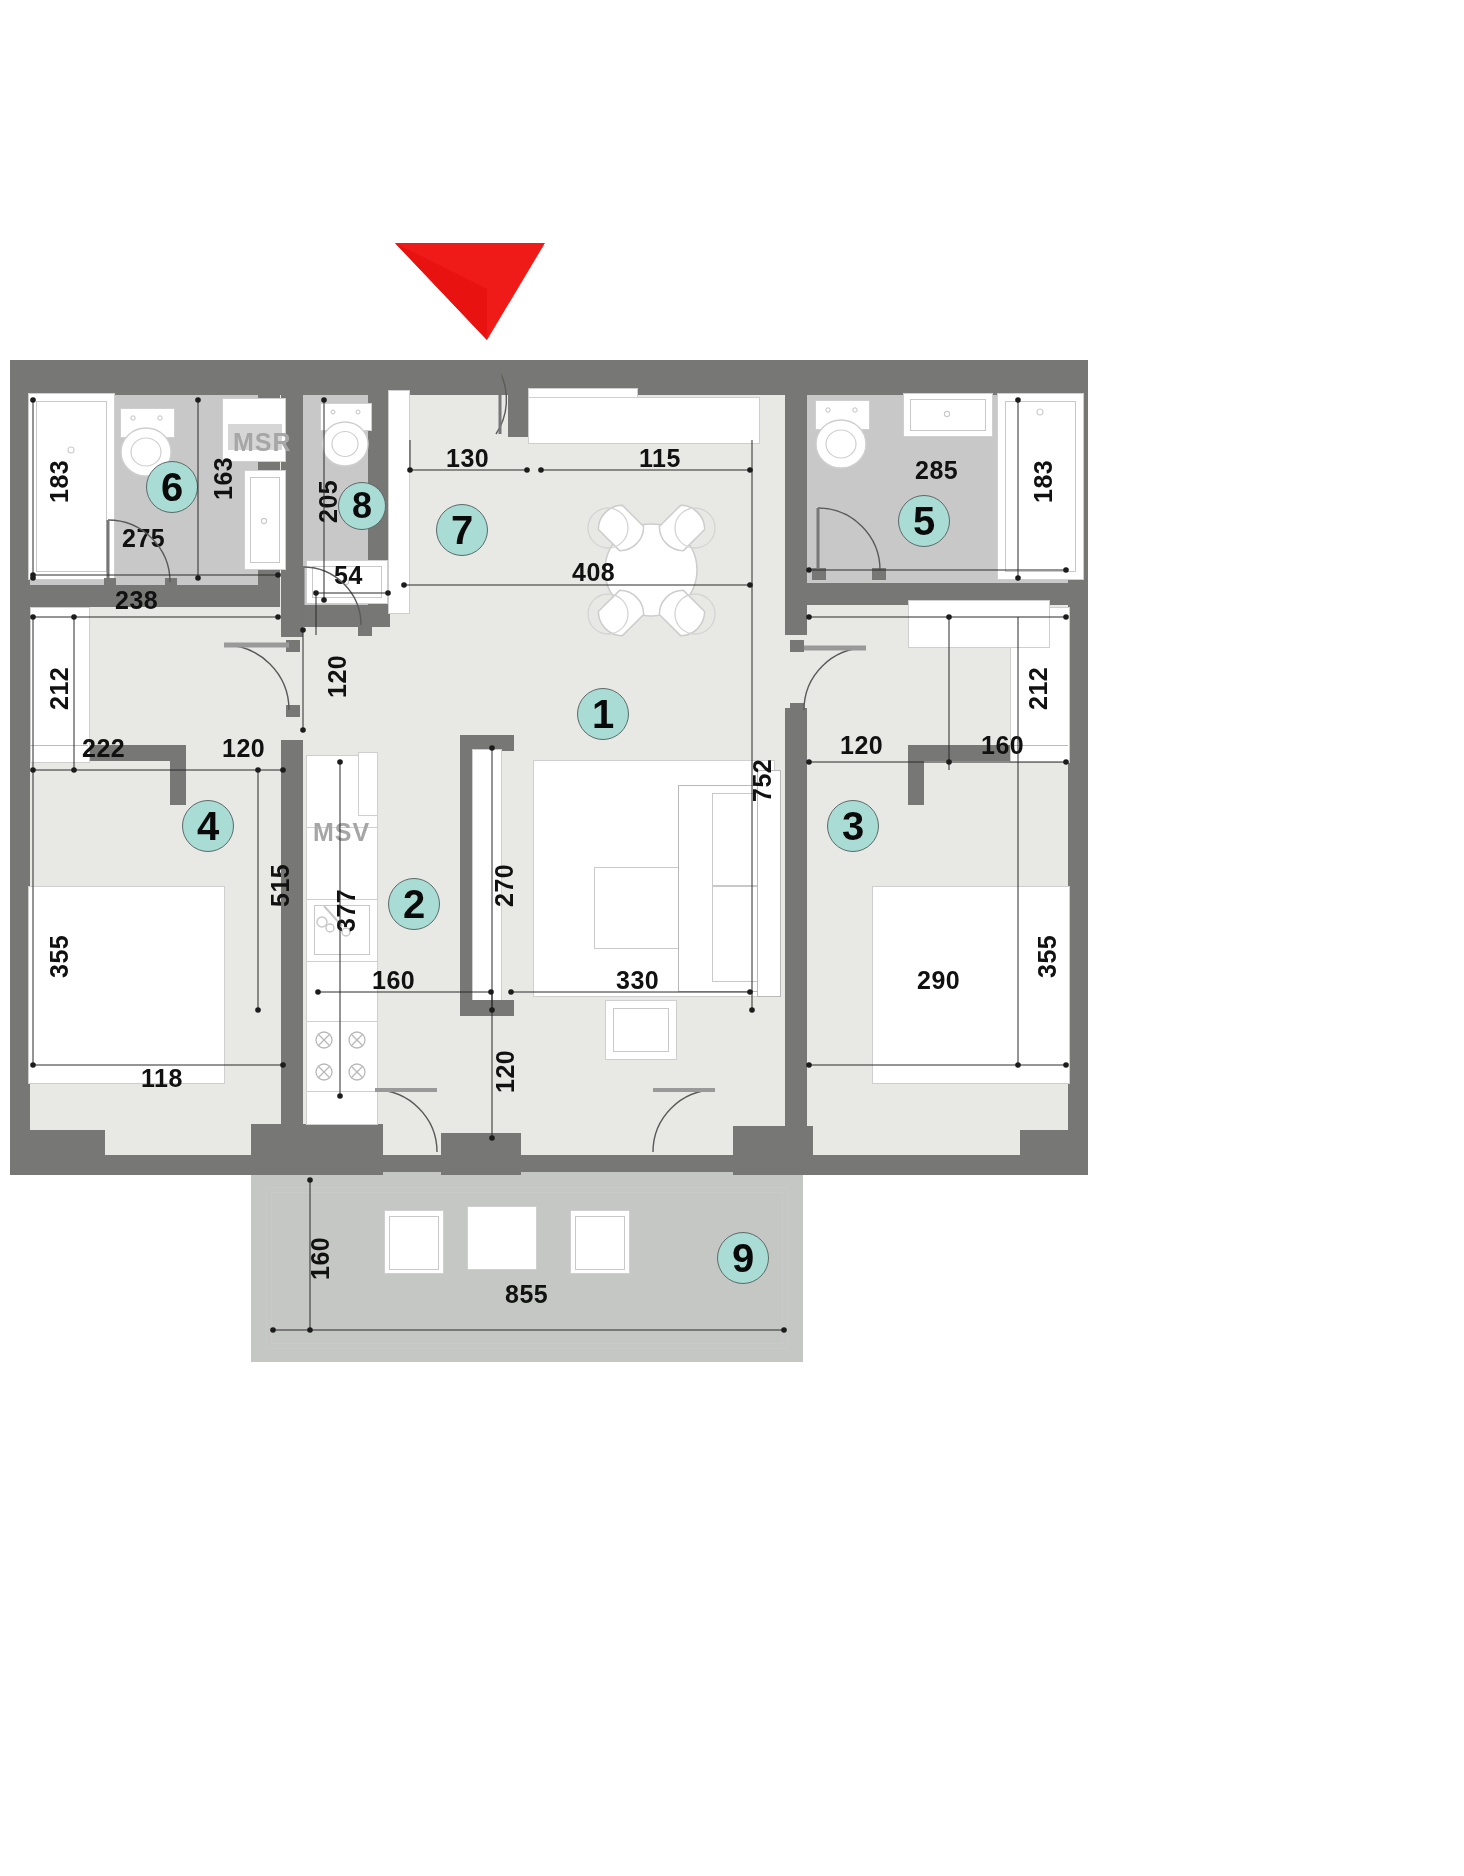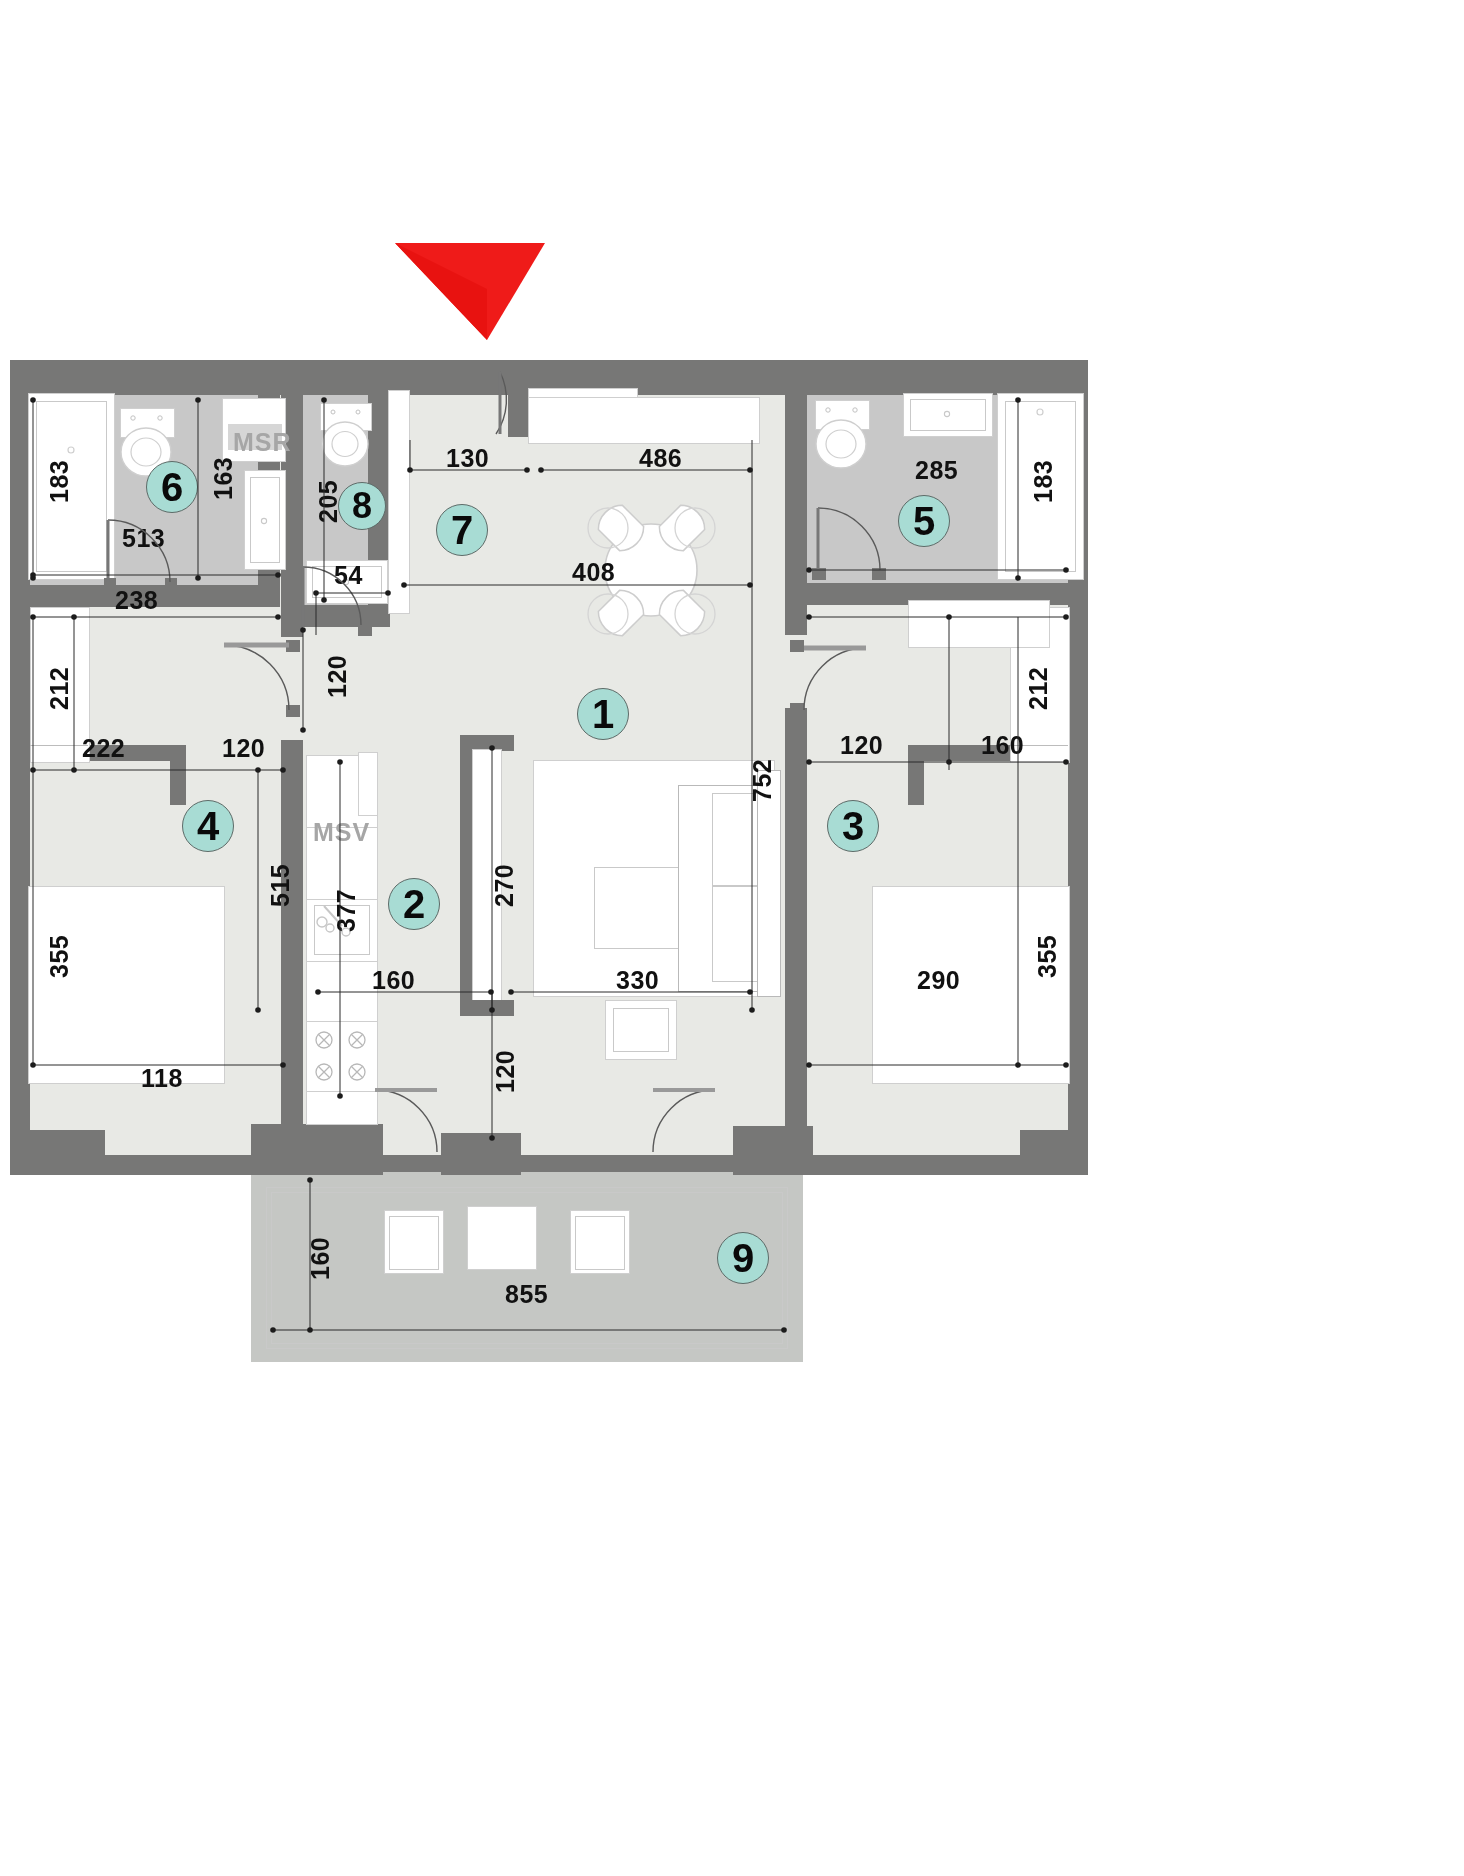--- a/index.html
+++ b/index.html
@@ -379,33 +379,33 @@
       <circle cx="1018" cy="1065" r="2.8"></circle>
       <circle cx="310" cy="1180" r="2.8"></circle>
         <circle cx="310" cy="1330" r="2.8"></circle>
       <circle cx="273" cy="1330" r="2.8"></circle>
         <circle cx="784" cy="1330" r="2.8"></circle>
     </g>
   </svg>
 
   <div class="dim-txt vert" style="left:47px;top:503px;">183</div>
   <div class="dim-txt vert" style="left:211px;top:500px;">163</div>
-  <div class="dim-txt" style="left:122px;top:526px;">513</div>
+  <div class="dim-txt" style="left:122px;top:526px;">275</div>
   <div class="dim-txt" style="left:115px;top:588px;">238</div>
   <div class="dim-txt vert" style="left:47px;top:710px;">212</div>
   <div class="dim-txt" style="left:82px;top:736px;">222</div>
   <div class="dim-txt" style="left:222px;top:736px;">120</div>
   <div class="dim-txt vert" style="left:268px;top:907px;">515</div>
   <div class="dim-txt vert" style="left:47px;top:978px;">355</div>
   <div class="dim-txt" style="left:141px;top:1066px;">118</div>
   <div class="dim-txt vert" style="left:316px;top:523px;">205</div>
   <div class="dim-txt" style="left:334px;top:563px;">54</div>
   <div class="dim-txt vert" style="left:325px;top:698px;">120</div>
   <div class="dim-txt" style="left:446px;top:446px;">130</div>
-  <div class="dim-txt" style="left:639px;top:446px;">486</div>
+  <div class="dim-txt" style="left:639px;top:446px;">115</div>
   <div class="dim-txt" style="left:572px;top:560px;">408</div>
   <div class="dim-txt vert" style="left:492px;top:907px;">270</div>
   <div class="dim-txt vert" style="left:334px;top:932px;">377</div>
   <div class="dim-txt" style="left:372px;top:968px;">160</div>
   <div class="dim-txt vert" style="left:493px;top:1093px;">120</div>
   <div class="dim-txt" style="left:616px;top:968px;">330</div>
   <div class="dim-txt vert" style="left:750px;top:802px;">752</div>
   <div class="dim-txt" style="left:915px;top:430px;margin-top:28px;">285</div>
   <div class="dim-txt vert" style="left:1031px;top:503px;">183</div>
   <div class="dim-txt" style="left:840px;top:733px;">120</div>

